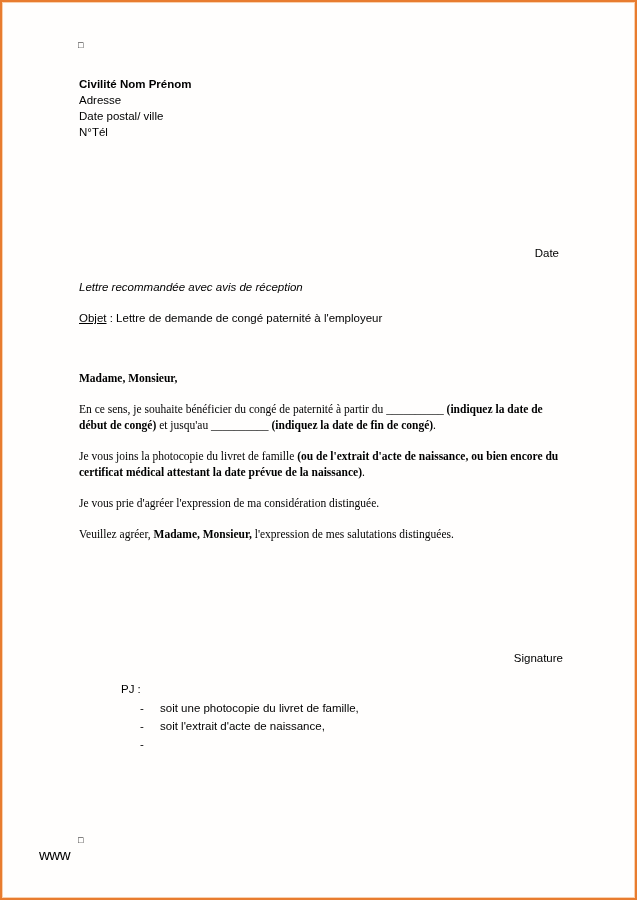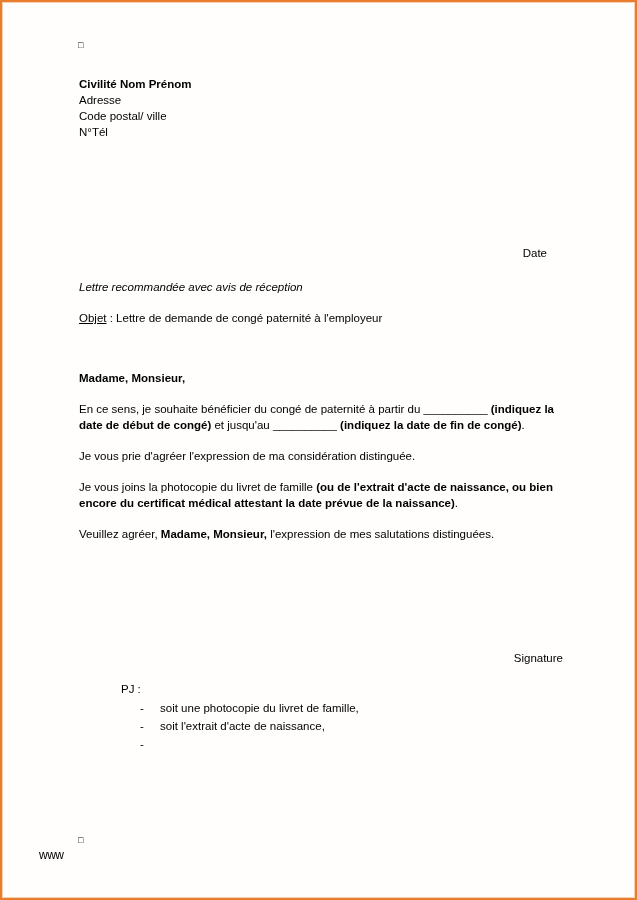--- a/index.html
+++ b/index.html
@@ -23,70 +23,70 @@
   }
   .abs { position: absolute; }
 
   .artifact-top    { left: 76px; top: 38px;  font-size: 9px; line-height: 10px; }
   .sender-block    { left: 77px; top: 74px; }
   .sender-name     { font-weight: bold; }
 
   .recipient-block { right: 76px; top: 162px; text-align: right; }
   .recipient-name  { font-weight: bold; }
 
-  .date-line       { right: 88px; top: 243px; text-align: right; }
+  .date-line       { right: 76px; top: 243px; text-align: right; }
 
   .mention-line    { left: 77px; top: 277px; font-style: italic; }
 
   .subject-line    { left: 77px; top: 308px; }
   .subject-label   { text-decoration: underline; }
 
   .body-block      { left: 77px; top: 368px; width: 487px; }
   .salutation      { font-weight: bold; margin: 0 0 15px 0; }
-  .body-block p    { margin: 0 0 15px 0; }
+  .body-block p    { margin: 0 0 15px 0; font-family: Liberation Serif, serif; }
   .seg-b           { font-weight: bold; }
 
   .signature-line  { left: 77px; top: 648px; width: 484px; text-align: right; }
 
   .pj-block        { left: 90px; top: 679px; width: 500px; margin-left: 29px; }
   .pj-label        { margin-bottom: 2px; }
   .pj-item         { display: flex; line-height: 18px; }
   .pj-dash         { margin-left: 19px; width: 20px; flex: 0 0 20px; }
 
   .artifact-bottom { left: 76px; top: 833px; font-size: 9px; line-height: 10px; }
-  .watermark       { left: 37px; top: 845px; font-size: 12px; letter-spacing: -0.5px; }
+  .watermark       { left: 37px; top: 845px; font-size: 15px; letter-spacing: -0.5px; }
 </style>
 </head>
 <body>
 
 <div class="page" style="border-color: rgb(232, 124, 47); background: rgb(255, 254, 253); color: rgb(0, 0, 0);">
 
   <div class="abs artifact-top">□</div>
 
   <div class="abs sender-block">
     <div class="sender-name">Civilité Nom Prénom</div>
     <div>Adresse</div>
-    <div>Code postal/ ville</div>
+    <div>Date postal/ ville</div>
     <div>N°Tél</div>
   </div>
 
 
   <div class="abs date-line">Date</div>
 
   <div class="abs mention-line">Lettre recommandée avec avis de réception</div>
 
   <div class="abs subject-line">
     <span class="subject-label">Objet</span><span> : </span><span>Lettre de demande de congé paternité à l'employeur</span>
   </div>
 
   <div class="abs body-block">
     <p class="salutation">Madame, Monsieur,</p>
     <p><span>En ce sens, je souhaite bénéficier du congé de paternité à partir du __________ </span><span class="seg-b">(indiquez la date de début de congé)</span><span> et jusqu'au __________ </span><span class="seg-b">(indiquez la date de fin de congé)</span><span>.</span></p>
+    <p><span>Je vous joins la photocopie du livret de famille </span><span class="seg-b">(ou de l'extrait d'acte de naissance, ou bien encore du certificat médical attestant la date prévue de la naissance)</span><span>.</span></p>
     <p><span>Je vous prie d'agréer l'expression de ma considération distinguée.</span></p>
-    <p><span>Je vous joins la photocopie du livret de famille </span><span class="seg-b">(ou de l'extrait d'acte de naissance, ou bien encore du certificat médical attestant la date prévue de la naissance)</span><span>.</span></p>
     <p><span>Veuillez agréer, </span><span class="seg-b">Madame, Monsieur,</span><span> l'expression de mes salutations distinguées.</span></p>
   </div>
 
   <div class="abs signature-line">Signature</div>
 
   <div class="abs pj-block">
     <div class="pj-label">PJ :</div>
     <div class="pj-item">
       <span class="pj-dash">-</span>
       <span>soit une photocopie du livret de famille,</span>

